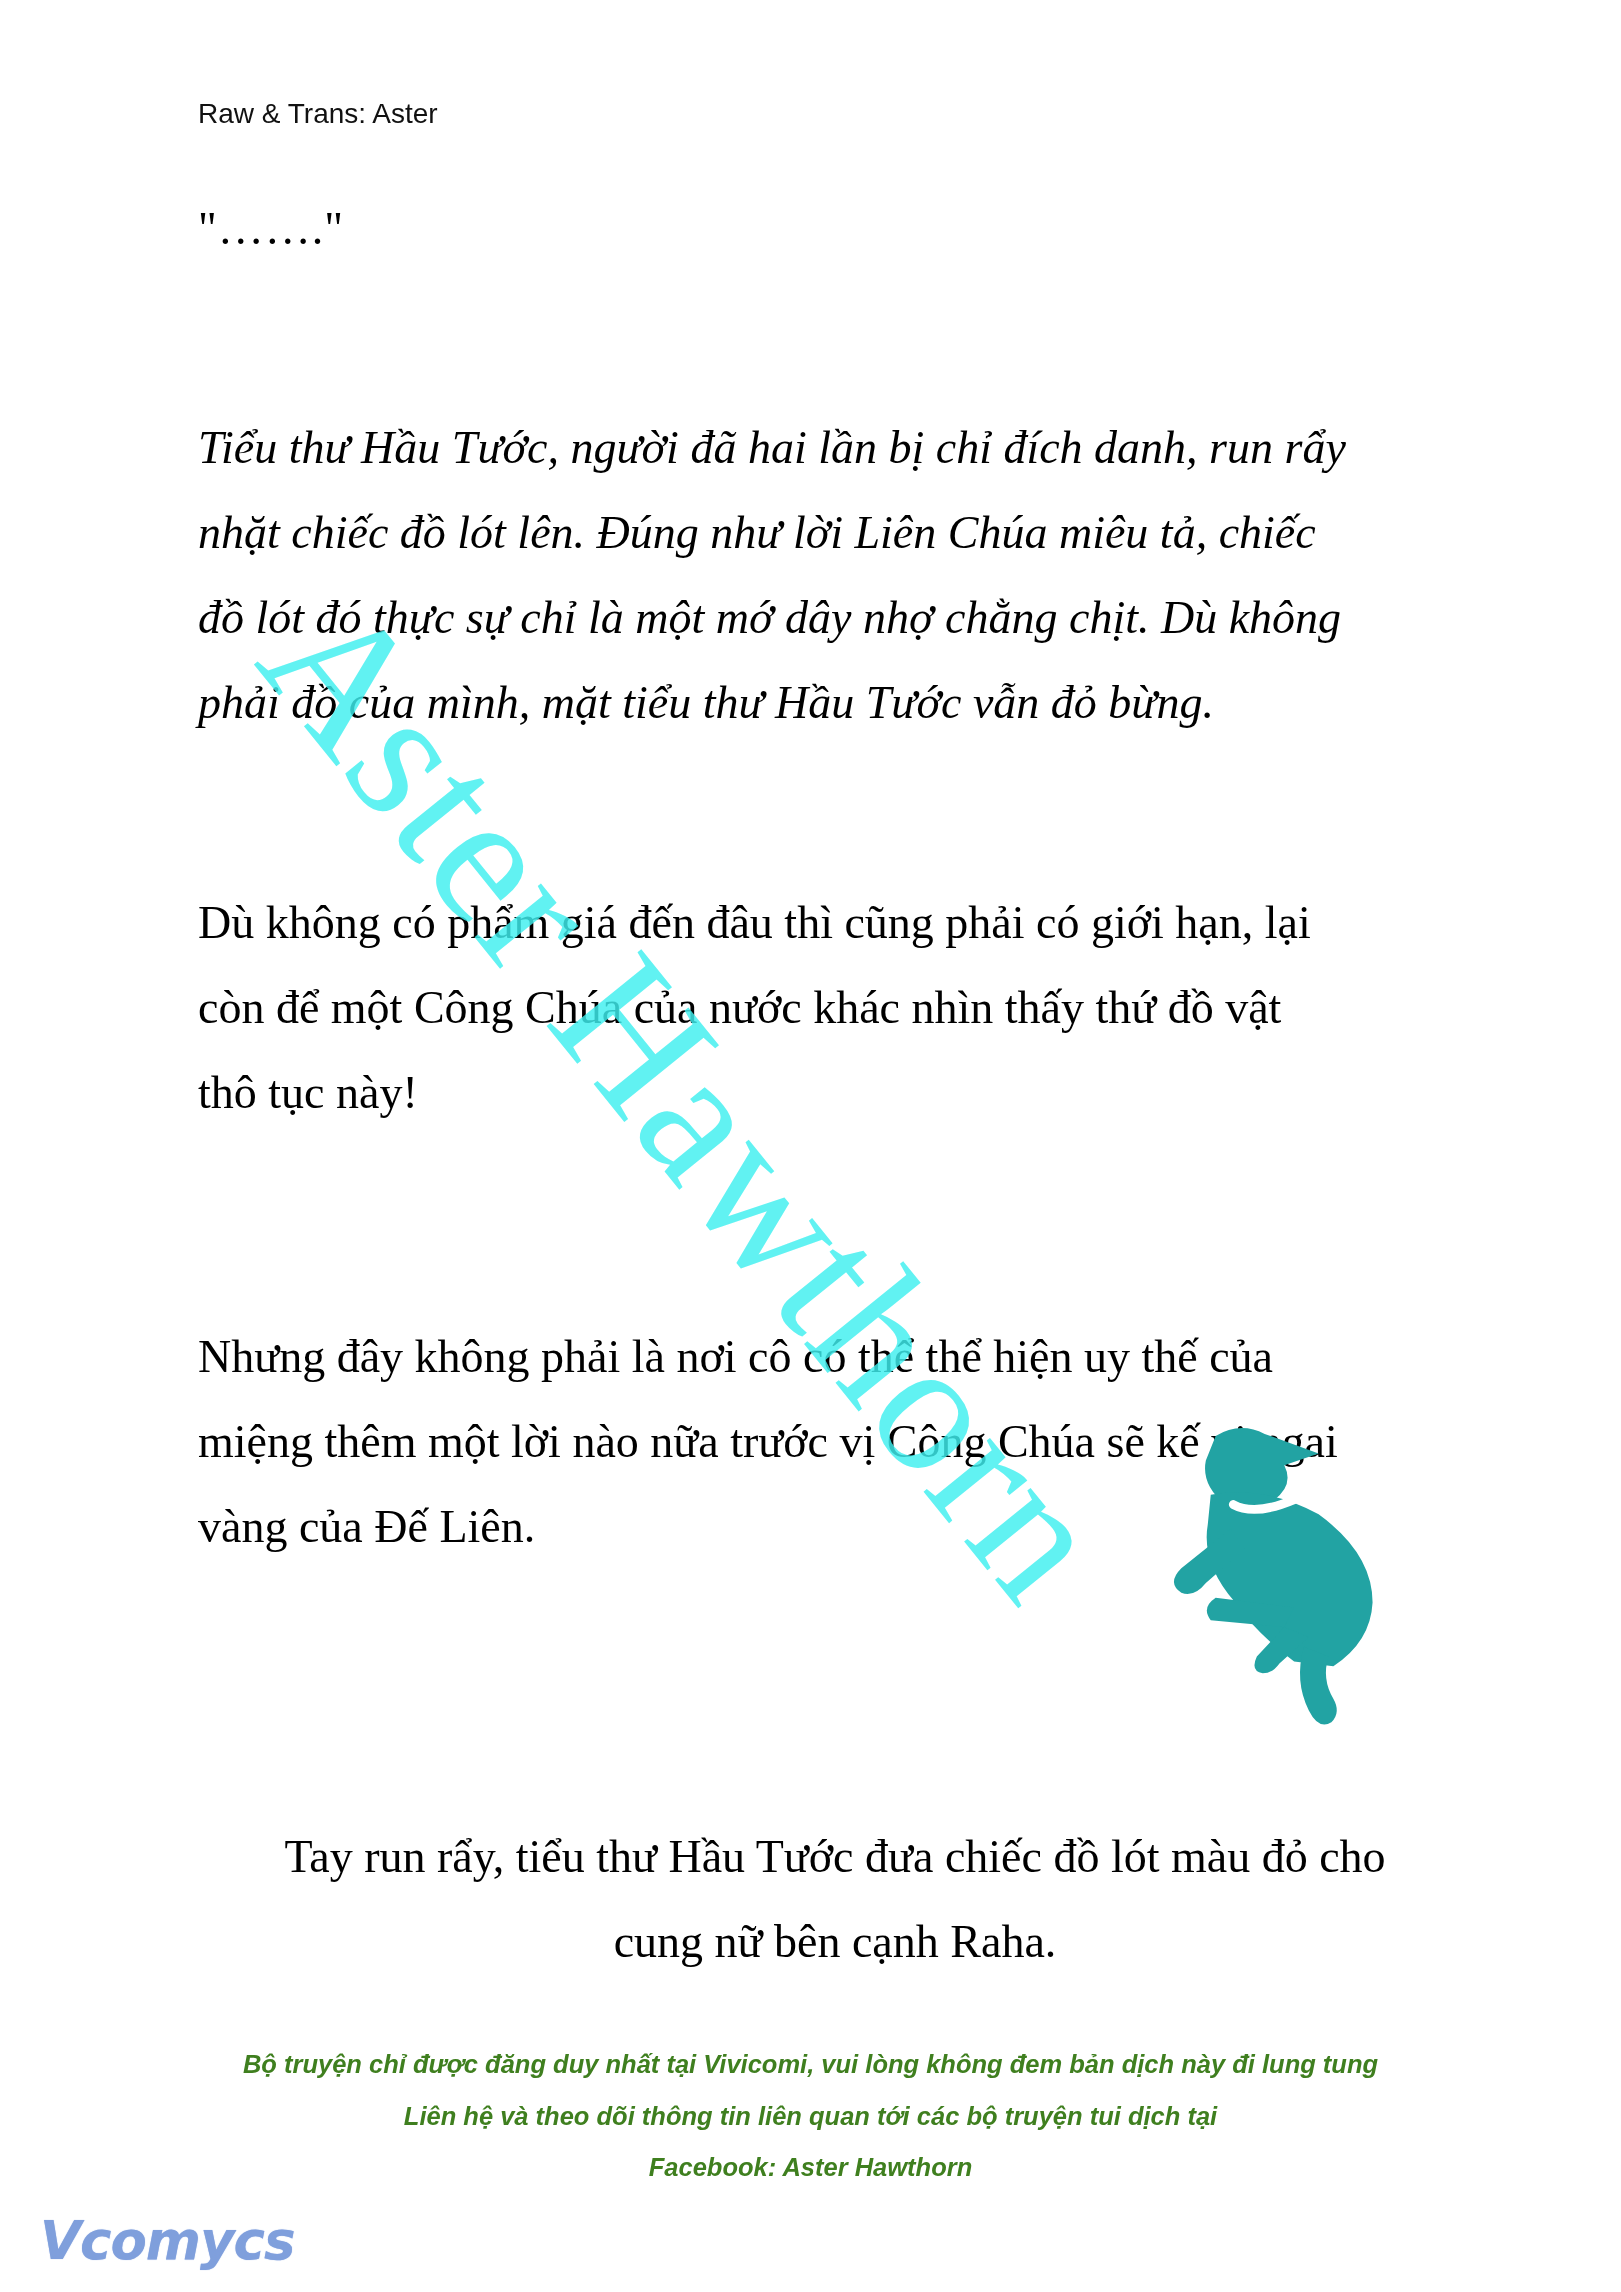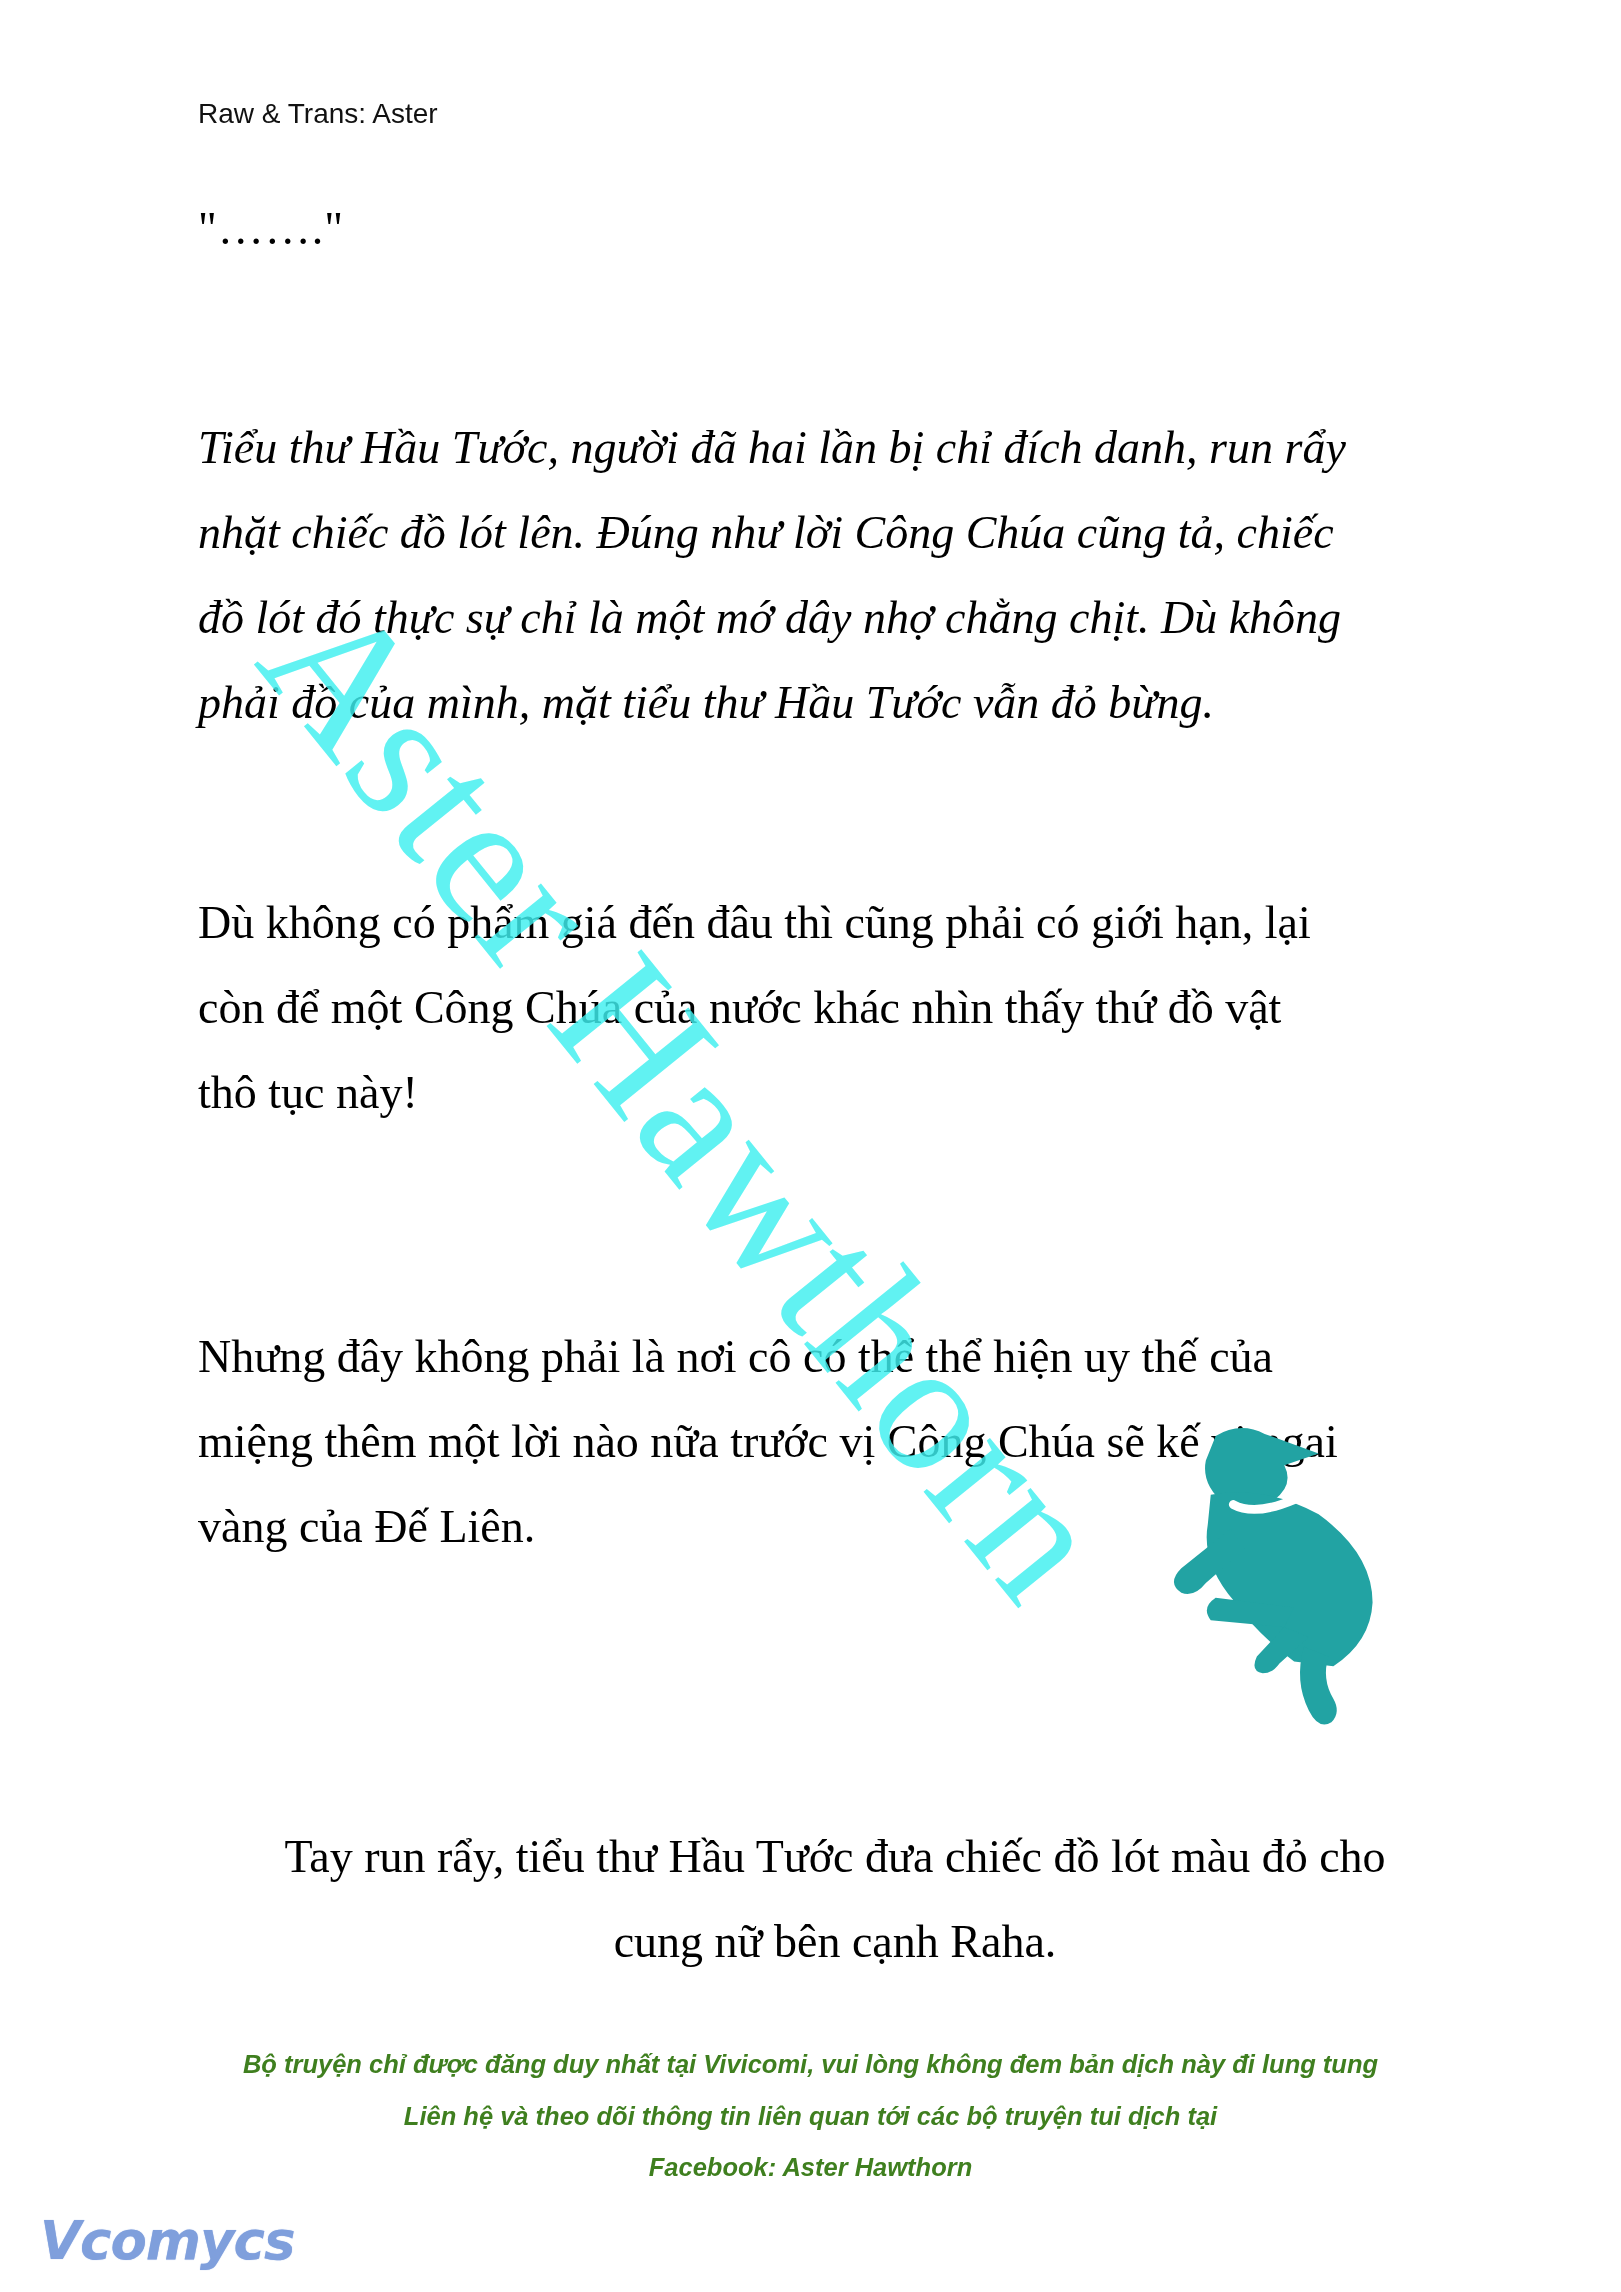--- a/index.html
+++ b/index.html
@@ -68,21 +68,21 @@
 <body>
 
 <div class="page">
 
   <div class="header">Raw &amp; Trans: Aster</div>
 
   <div class="body-text quote">"……."</div>
 
   <div class="body-text p1">
     <div class="line">Tiểu thư Hầu Tước, người đã hai lần bị chỉ đích danh, run rẩy</div>
-    <div class="line">nhặt chiếc đồ lót lên. Đúng như lời Công Chúa cũng tả, chiếc</div>
+    <div class="line">nhặt chiếc đồ lót lên. Đúng như lời Liên Chúa miêu tả, chiếc</div>
     <div class="line">đồ lót đó thực sự chỉ là một mớ dây nhợ chằng chịt. Dù không</div>
     <div class="line">phải đồ của mình, mặt tiểu thư Hầu Tước vẫn đỏ bừng.</div>
   </div>
 
   <div class="body-text p2">
     <div class="line">Dù không có phẩm giá đến đâu thì cũng phải có giới hạn, lại</div>
     <div class="line">còn để một Công Chúa của nước khác nhìn thấy thứ đồ vật</div>
     <div class="line">thô tục này!</div>
   </div>
 

